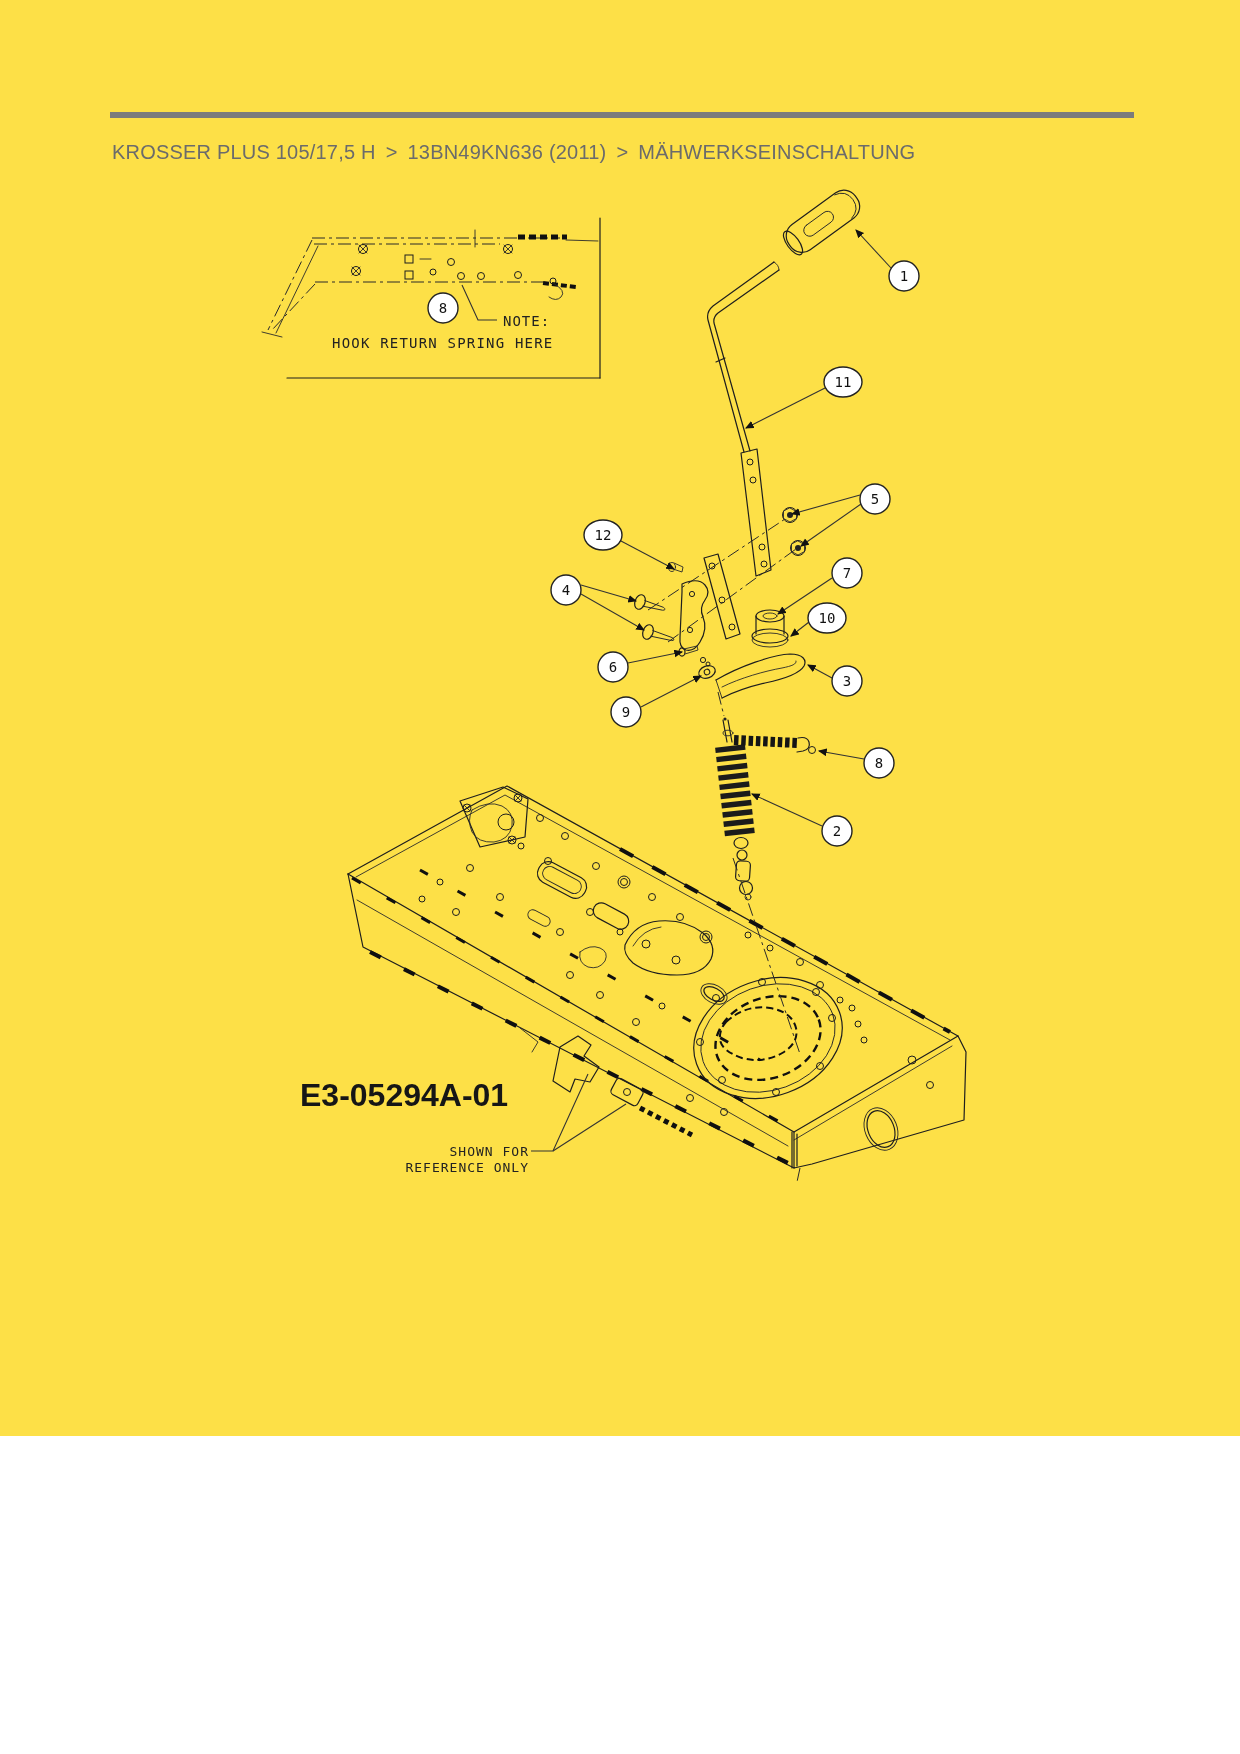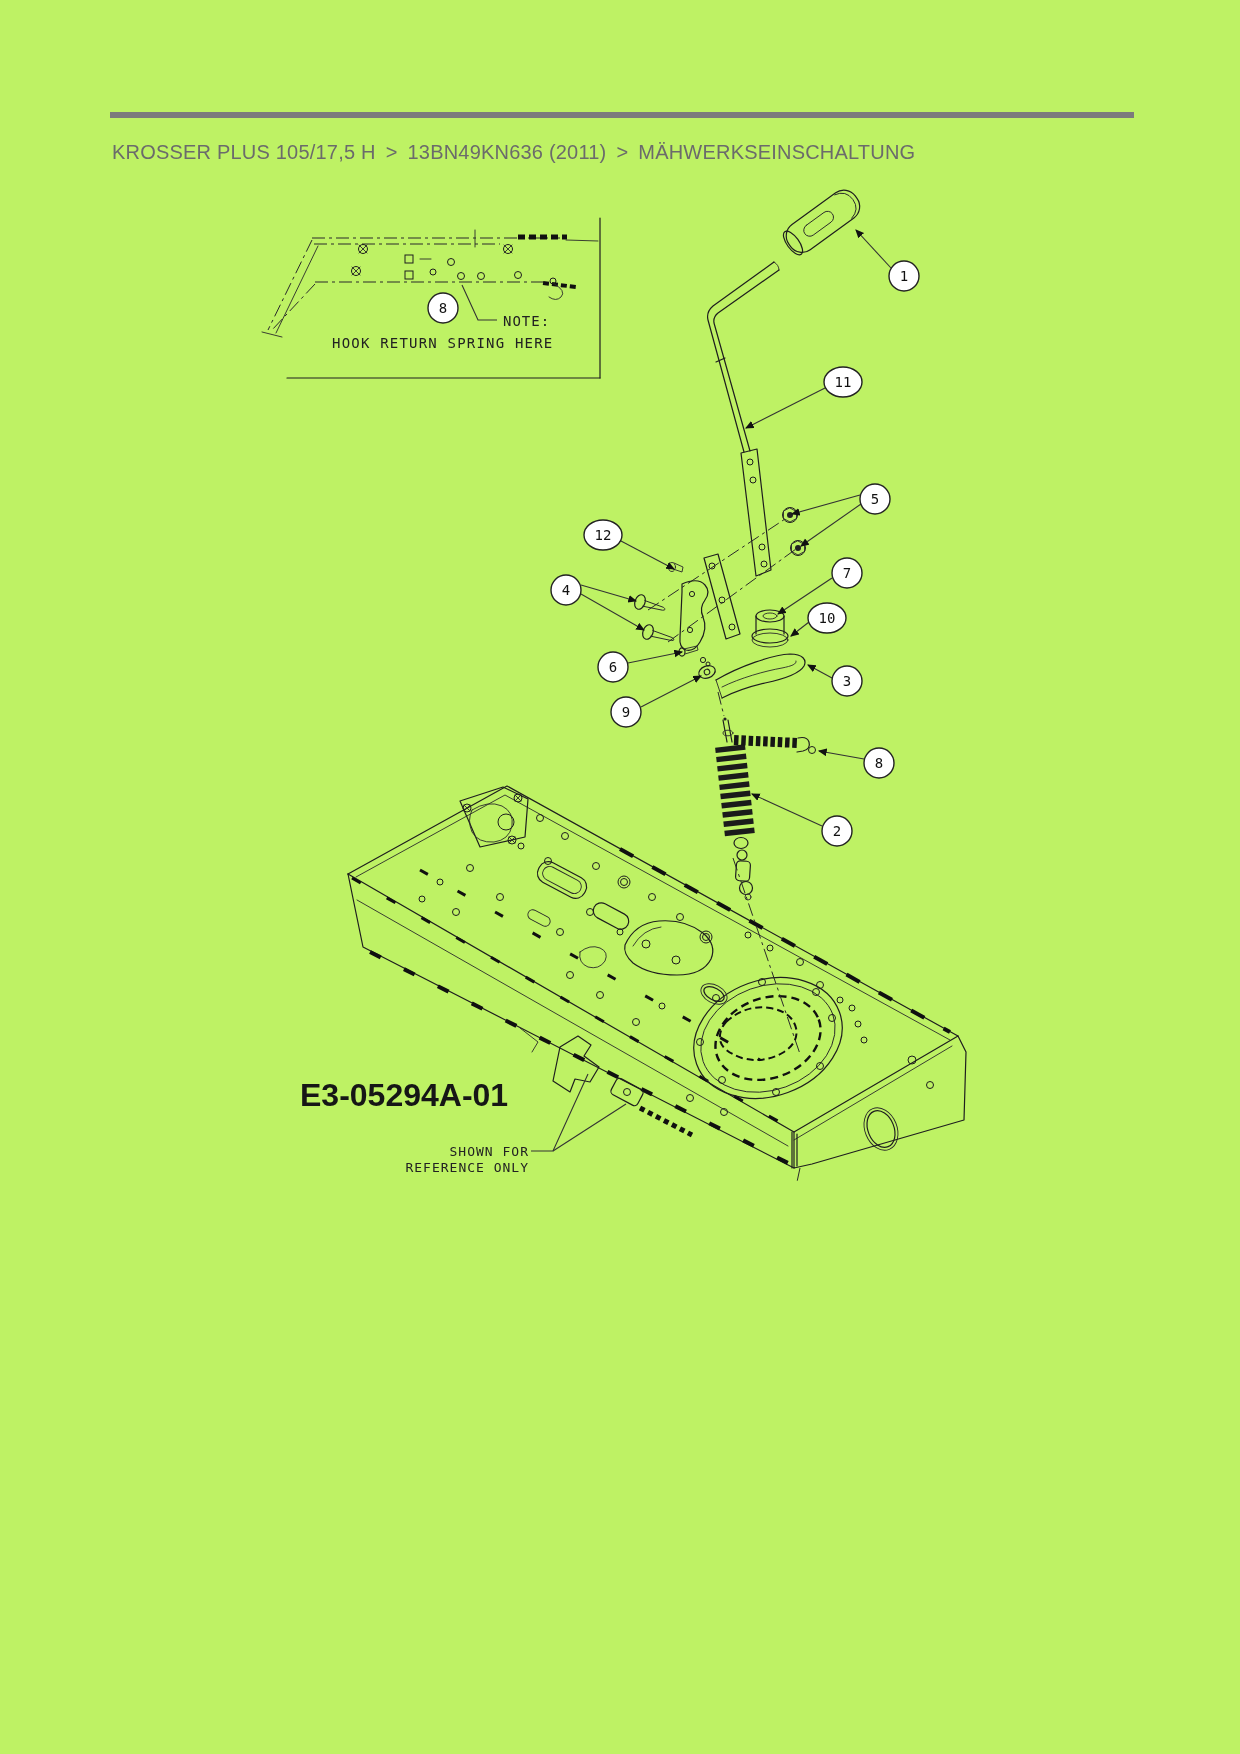--- a/index.html
+++ b/index.html
@@ -1,16 +1,16 @@
 <!DOCTYPE html>
 <html><head>
 <meta charset="utf-8">
 <style>
   html,body{margin:0;padding:0;background:#fff;}
-  .page{position:relative;width:1240px;height:1754px;background:#bef264;overflow:hidden;
+  .page{position:relative;width:1240px;height:1436px;background:#fde047;overflow:hidden;
         font-family:"Liberation Sans",sans-serif;}
   .top-rule{position:absolute;left:110px;top:112px;width:1024px;height:6px;background:#7c7c7c;}
   .breadcrumb{position:absolute;left:112px;top:141px;font-size:20px;color:#6b6b6b;
               letter-spacing:.2px;white-space:nowrap;}
   .breadcrumb .sep{margin:0 10px;}
   svg{position:absolute;left:0;top:0;}
   .ln{fill:none;stroke:#1e1e1e;stroke-width:1.2;stroke-linecap:round;stroke-linejoin:round;}
   .lnt{fill:none;stroke:#2a2a2a;stroke-width:.9;stroke-linecap:round;stroke-linejoin:round;}
   .phantom{fill:none;stroke:#2a2a2a;stroke-width:1;stroke-dasharray:13 4 3 4;}
   .leader{fill:none;stroke:#333;stroke-width:1.1;}

